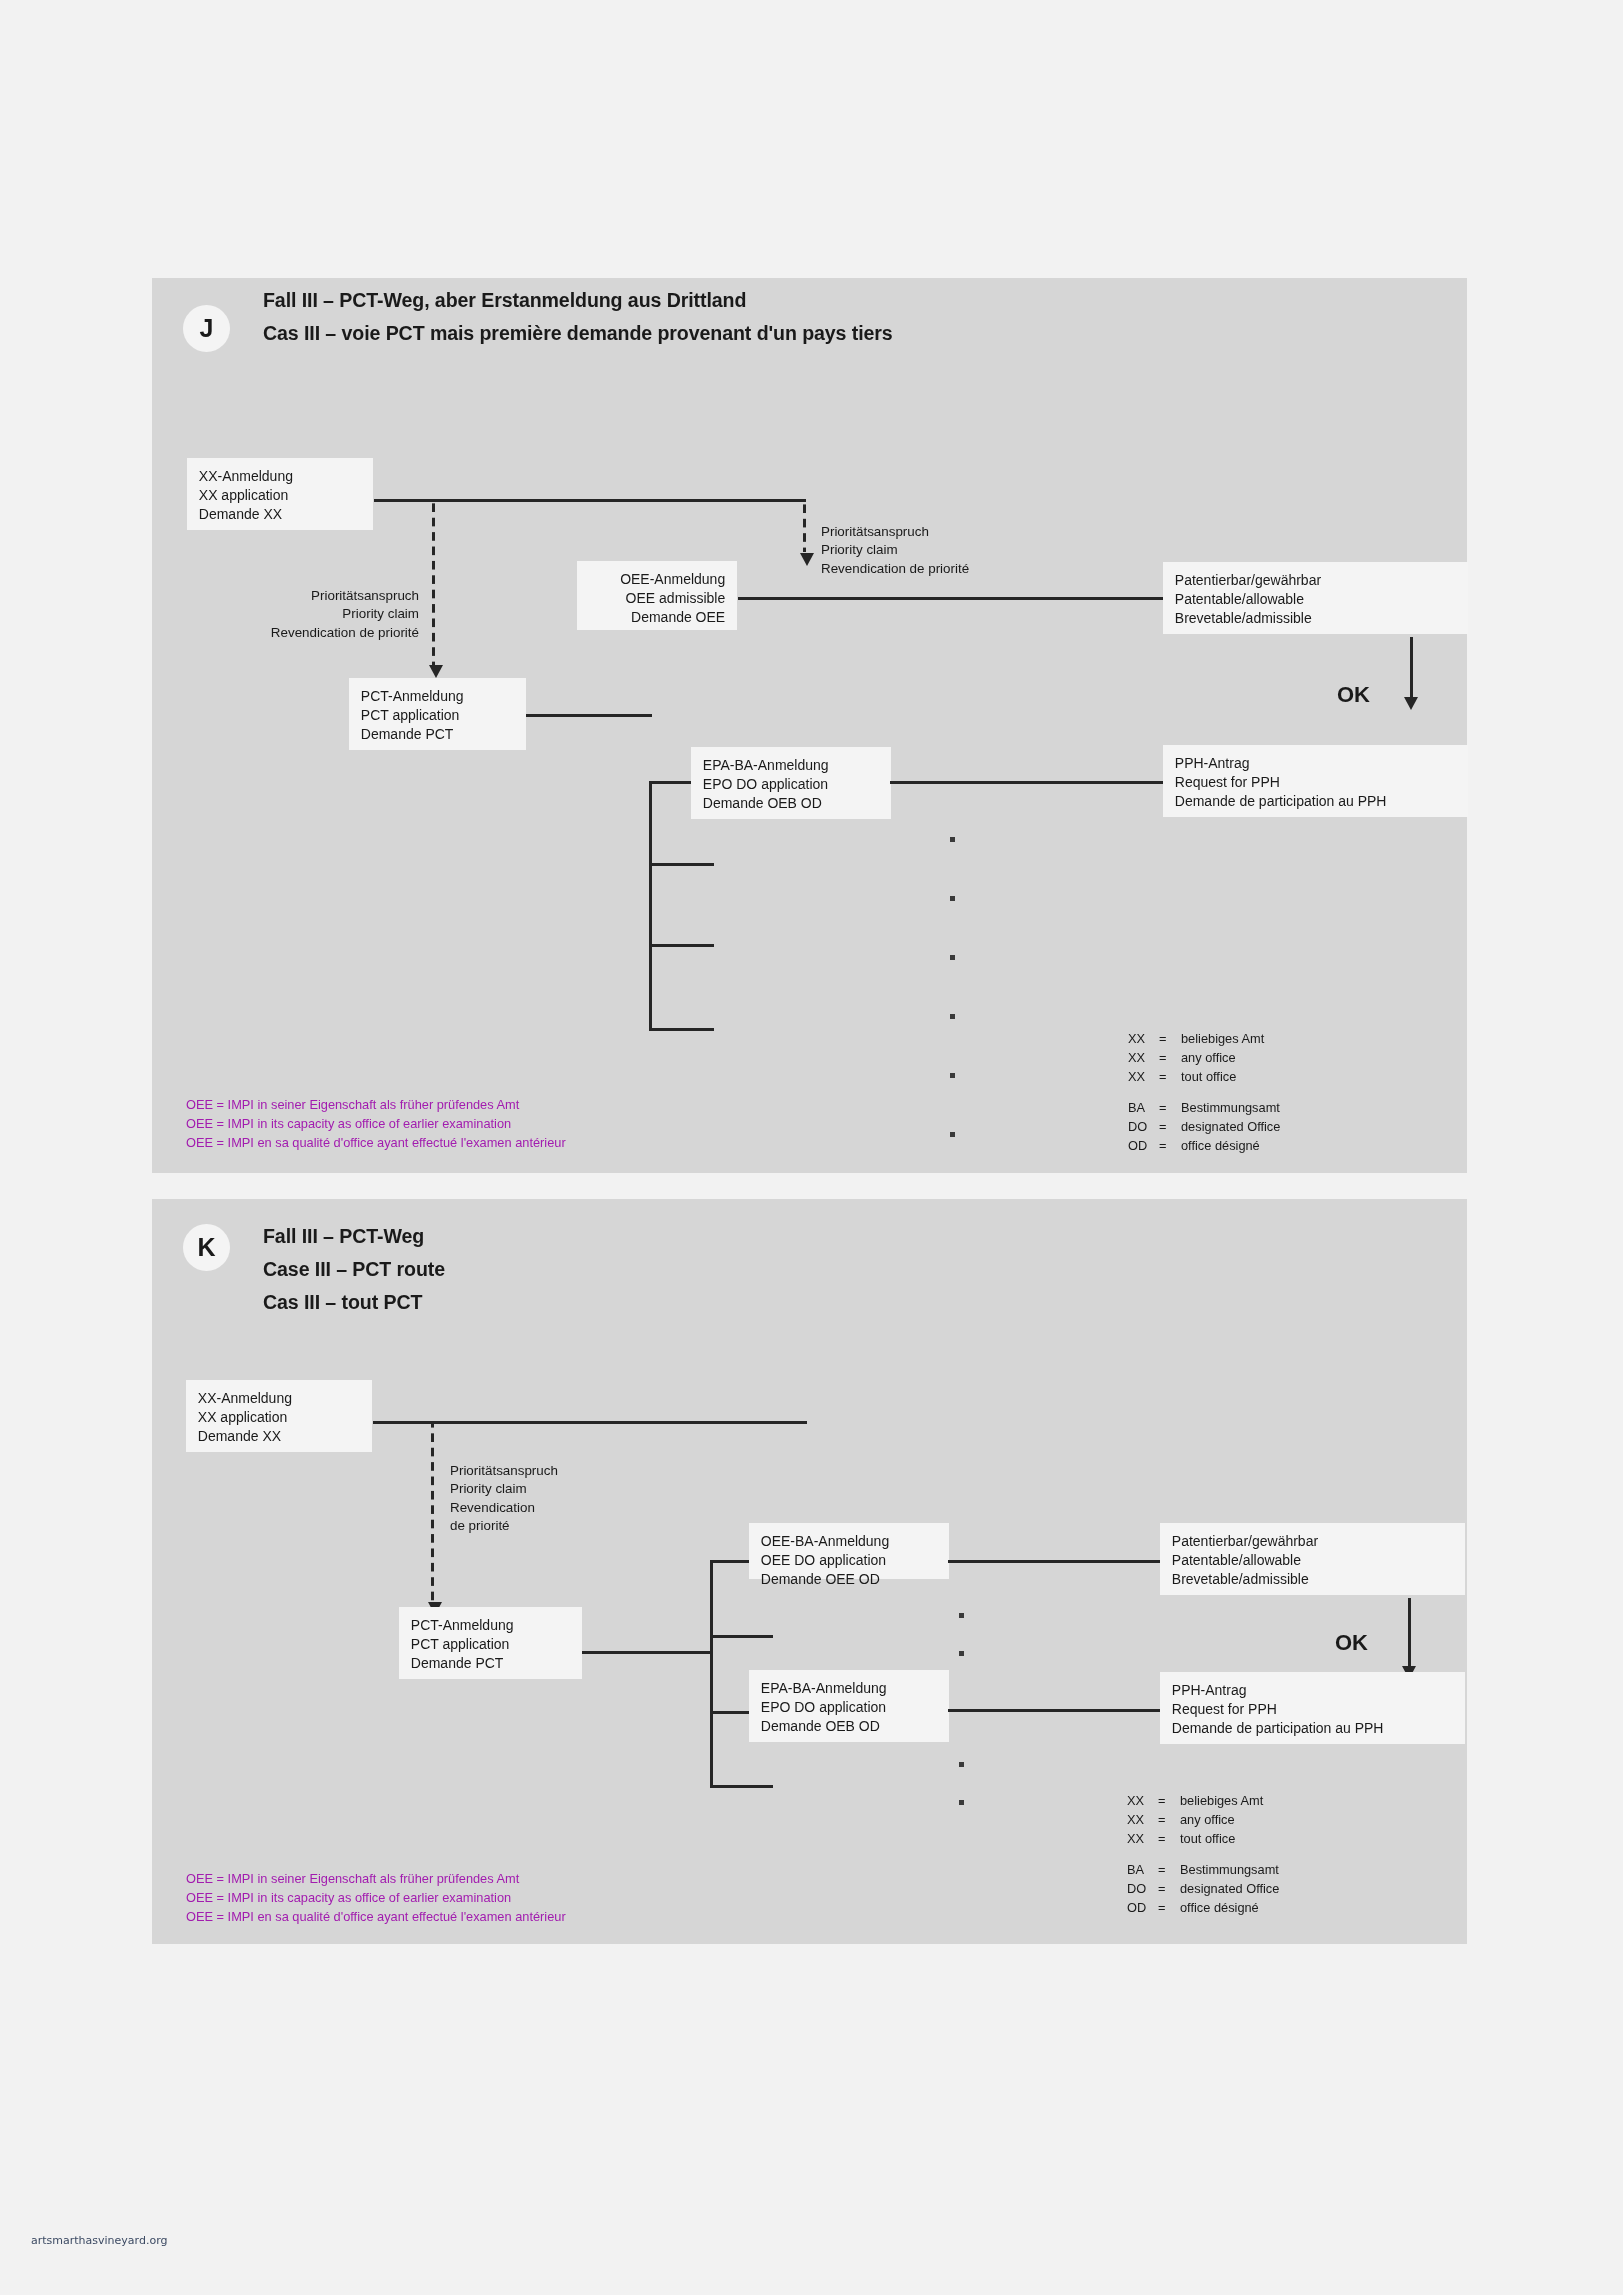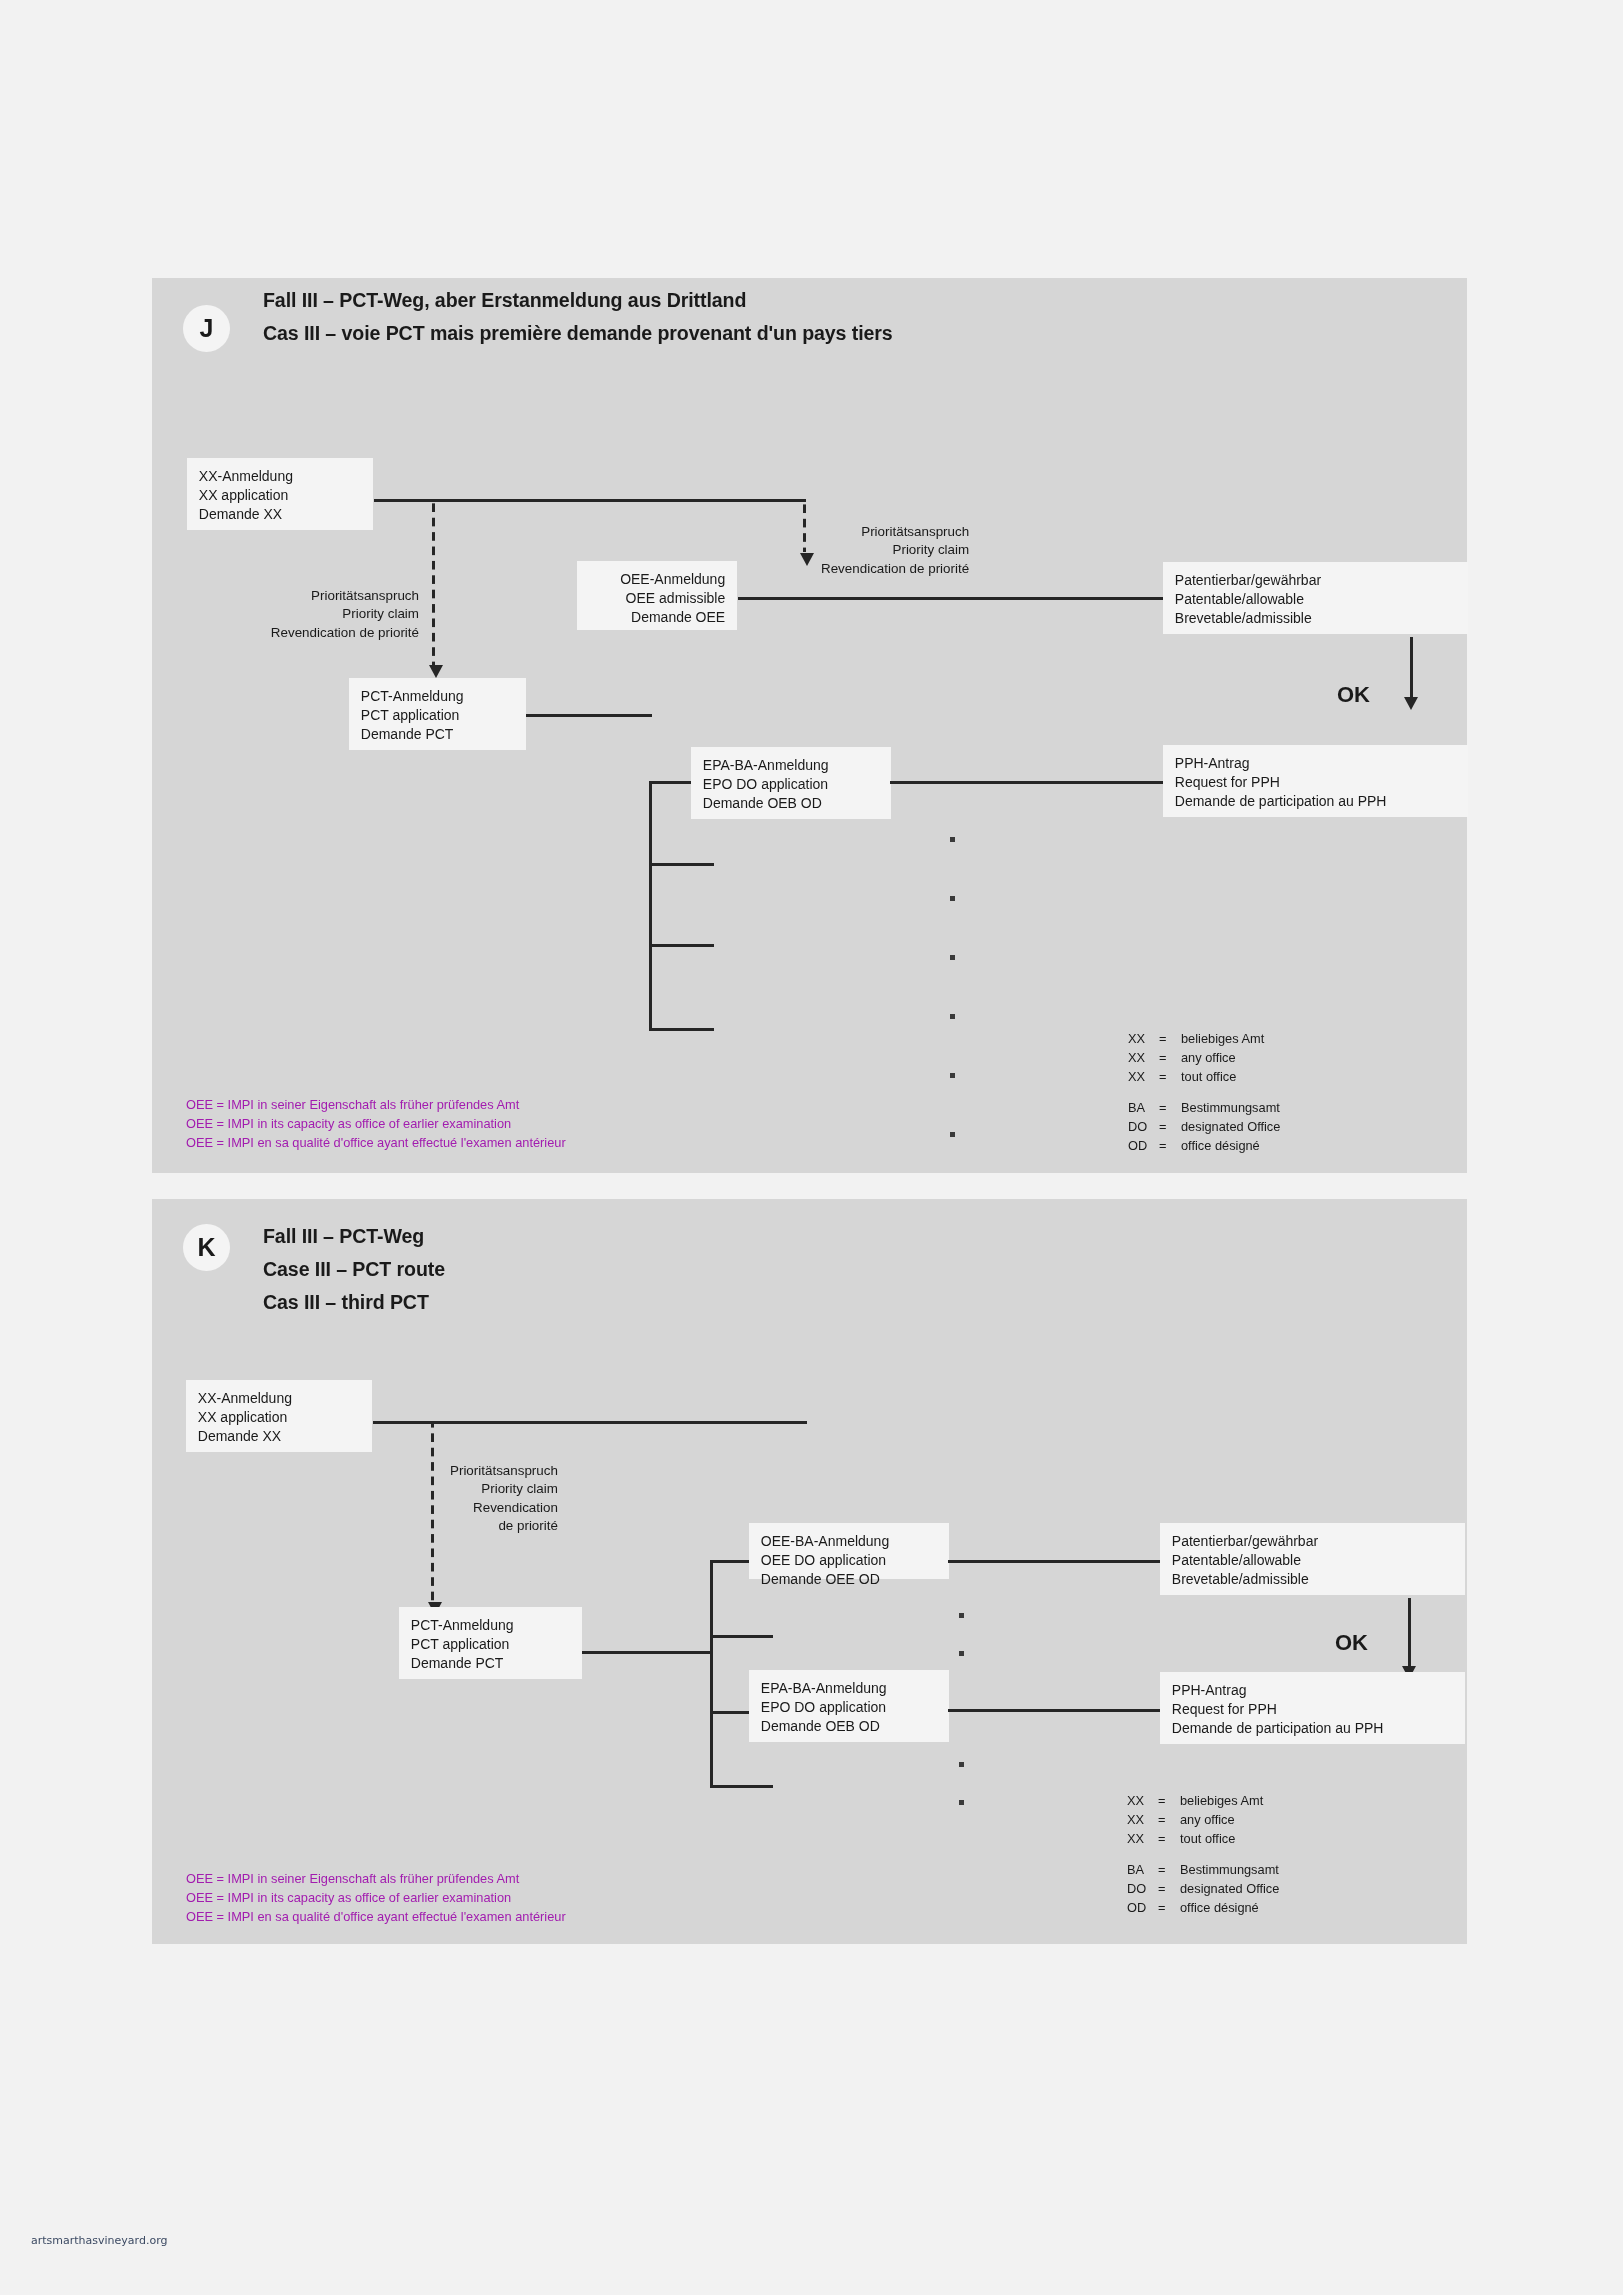--- a/index.html
+++ b/index.html
@@ -61,21 +61,21 @@
     border-left:7.2px solid transparent;
     border-right:7.2px solid transparent;
     border-top:13px solid #262626;
   }
 
   .lbl{
     position:absolute;
     font-size:13.4px;line-height:18.3px;
     color:#1a1a1a;white-space:nowrap;
   }
-  .lbl span{display:block;text-align:right;}
+  .lbl span{display:block;}
   .lbl.right{text-align:right;}
 
   .ok{
     position:absolute;
     font-size:22px;font-weight:bold;color:#1a1a1a;
     line-height:1;
   }
 
   .dot{
     position:absolute;
@@ -235,21 +235,21 @@
   </div>
 </div>
 
 <div class="panel" id="panel-k">
 
   <div class="badge" style="left:31px;top:25px;">K</div>
 
   <div class="title" style="left:111px;top:21px;">
     <div>Fall III – PCT-Weg</div>
     <div>Case III – PCT route</div>
-    <div>Cas III – third PCT</div>
+    <div>Cas III – tout PCT</div>
   </div>
 
   <div class="nbox" style="left:34px;top:181px;width:186px;height:72px;">
     <span>XX-Anmeldung</span>
     <span>XX application</span>
     <span>Demande XX</span>
   </div>
 
   <div class="hline" style="left:221px;top:222px;width:434px;"></div>
 

